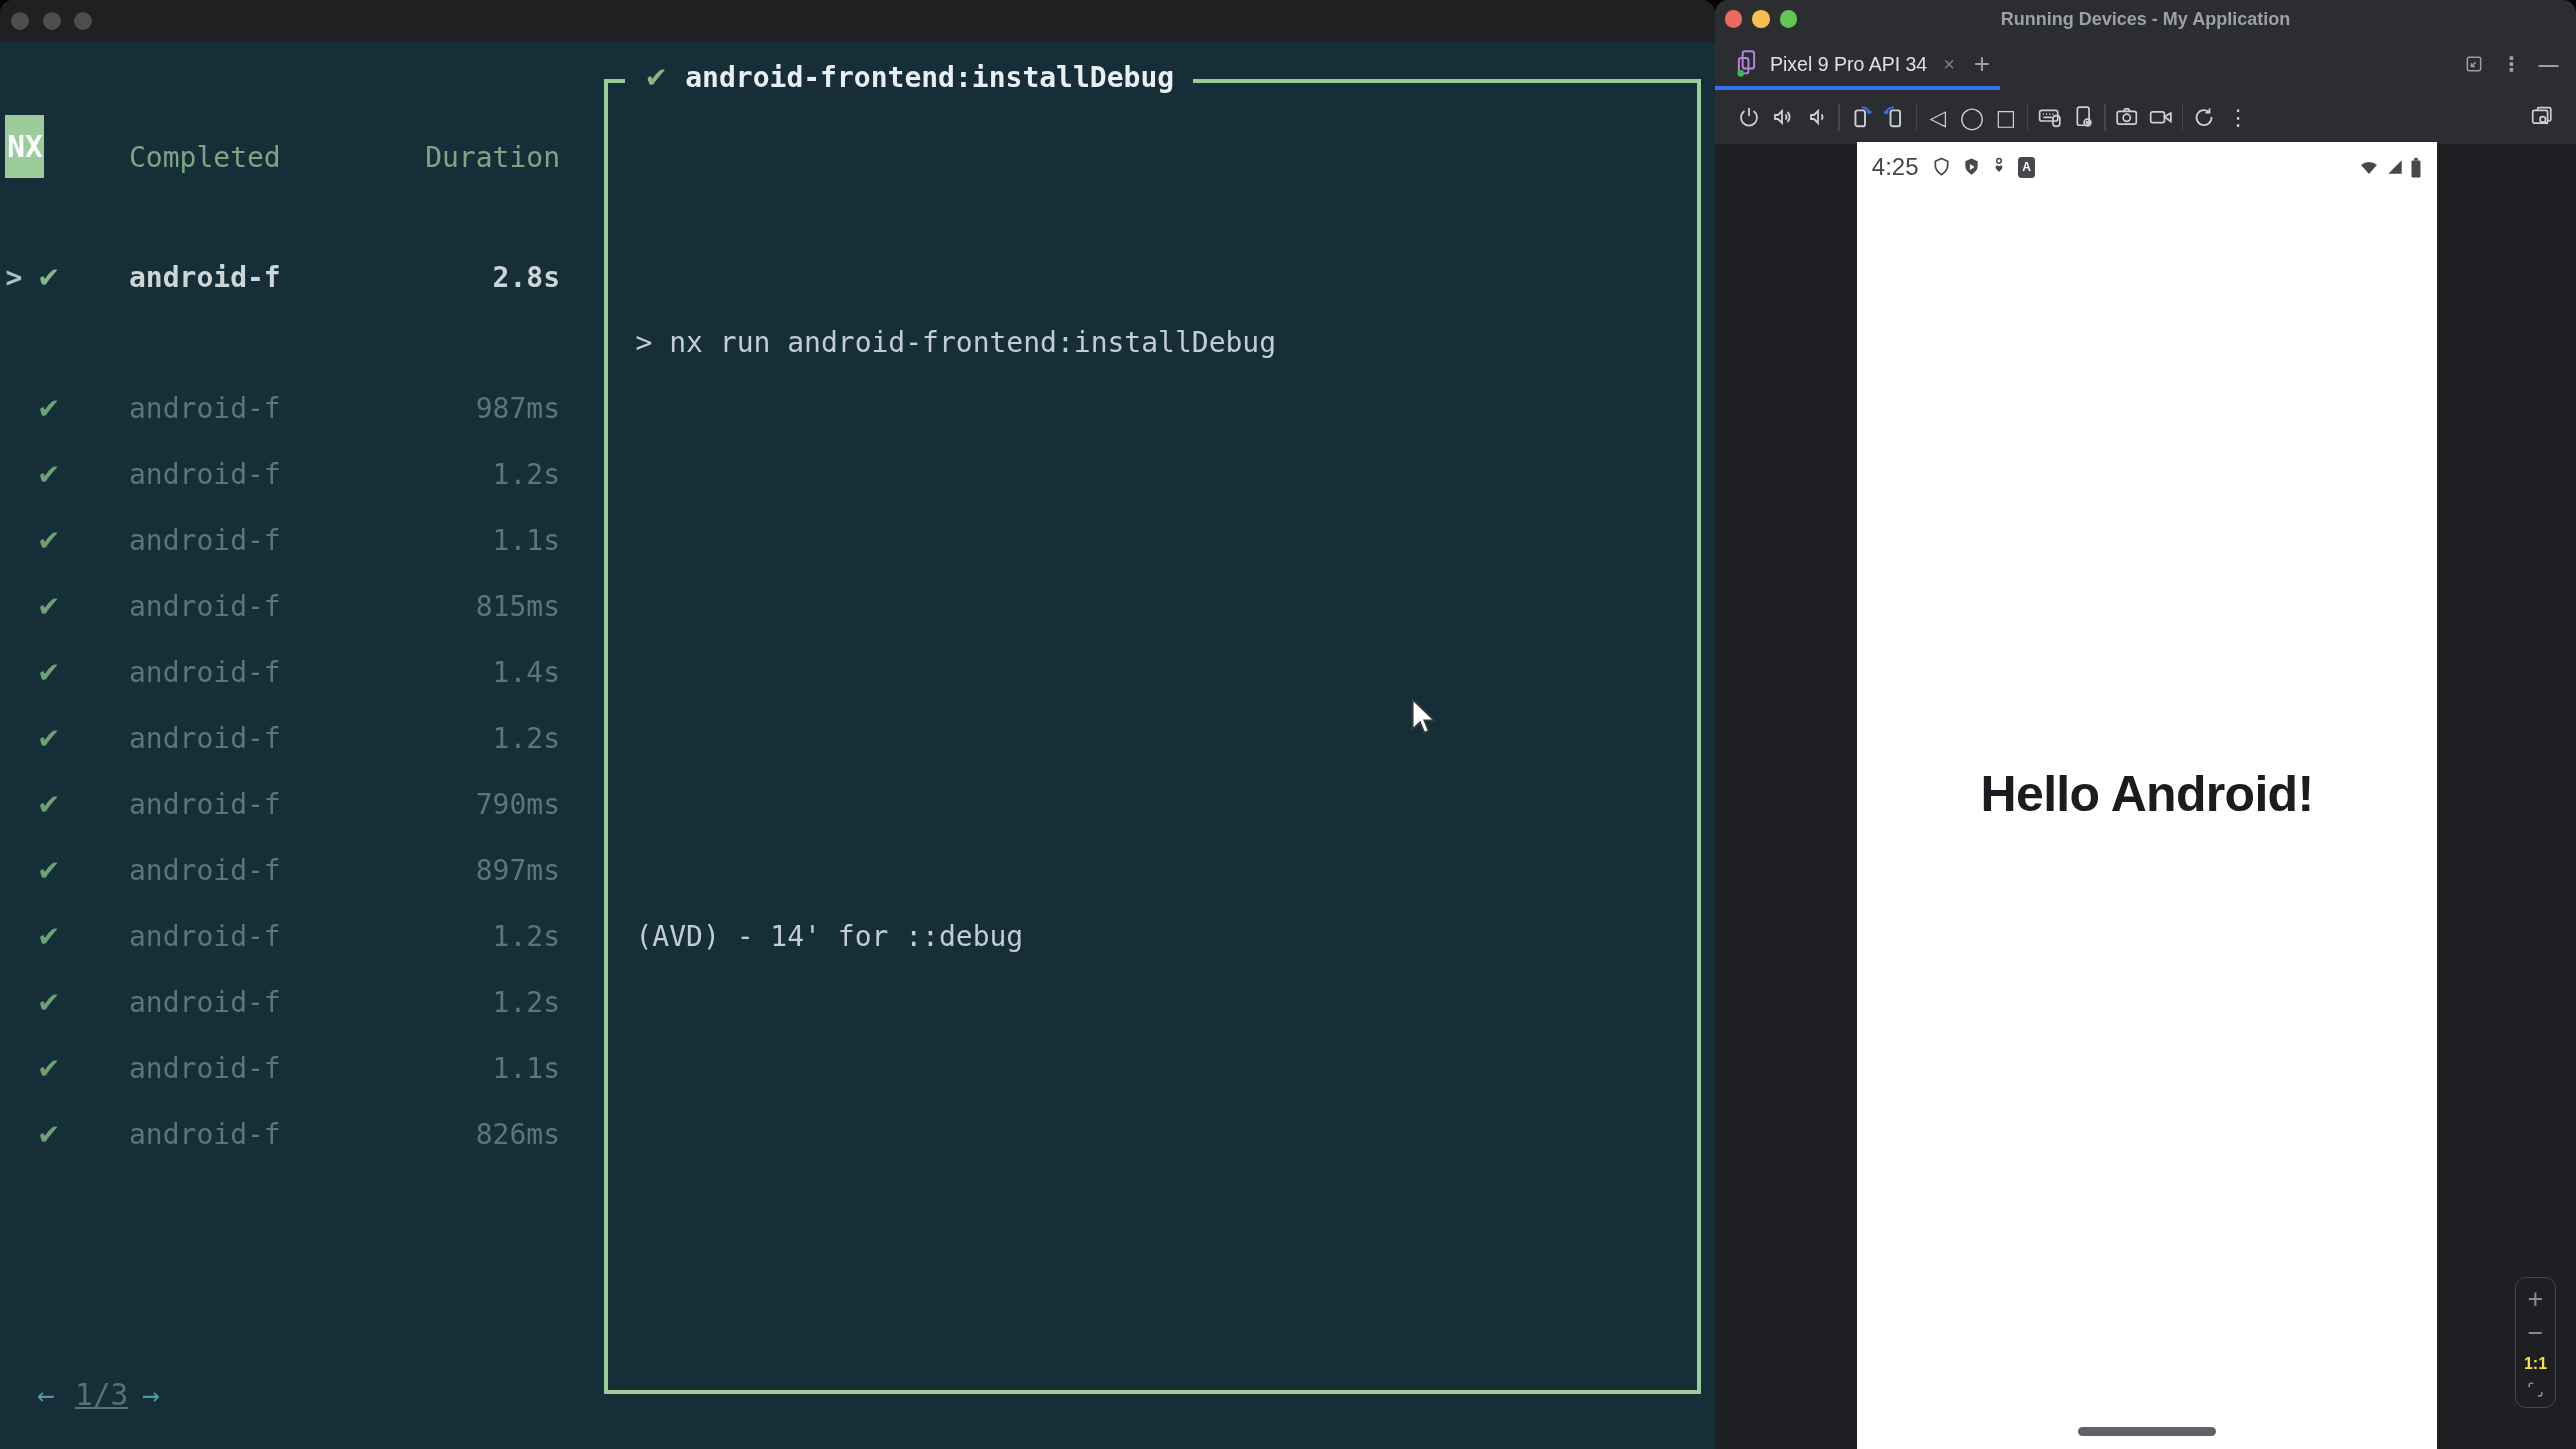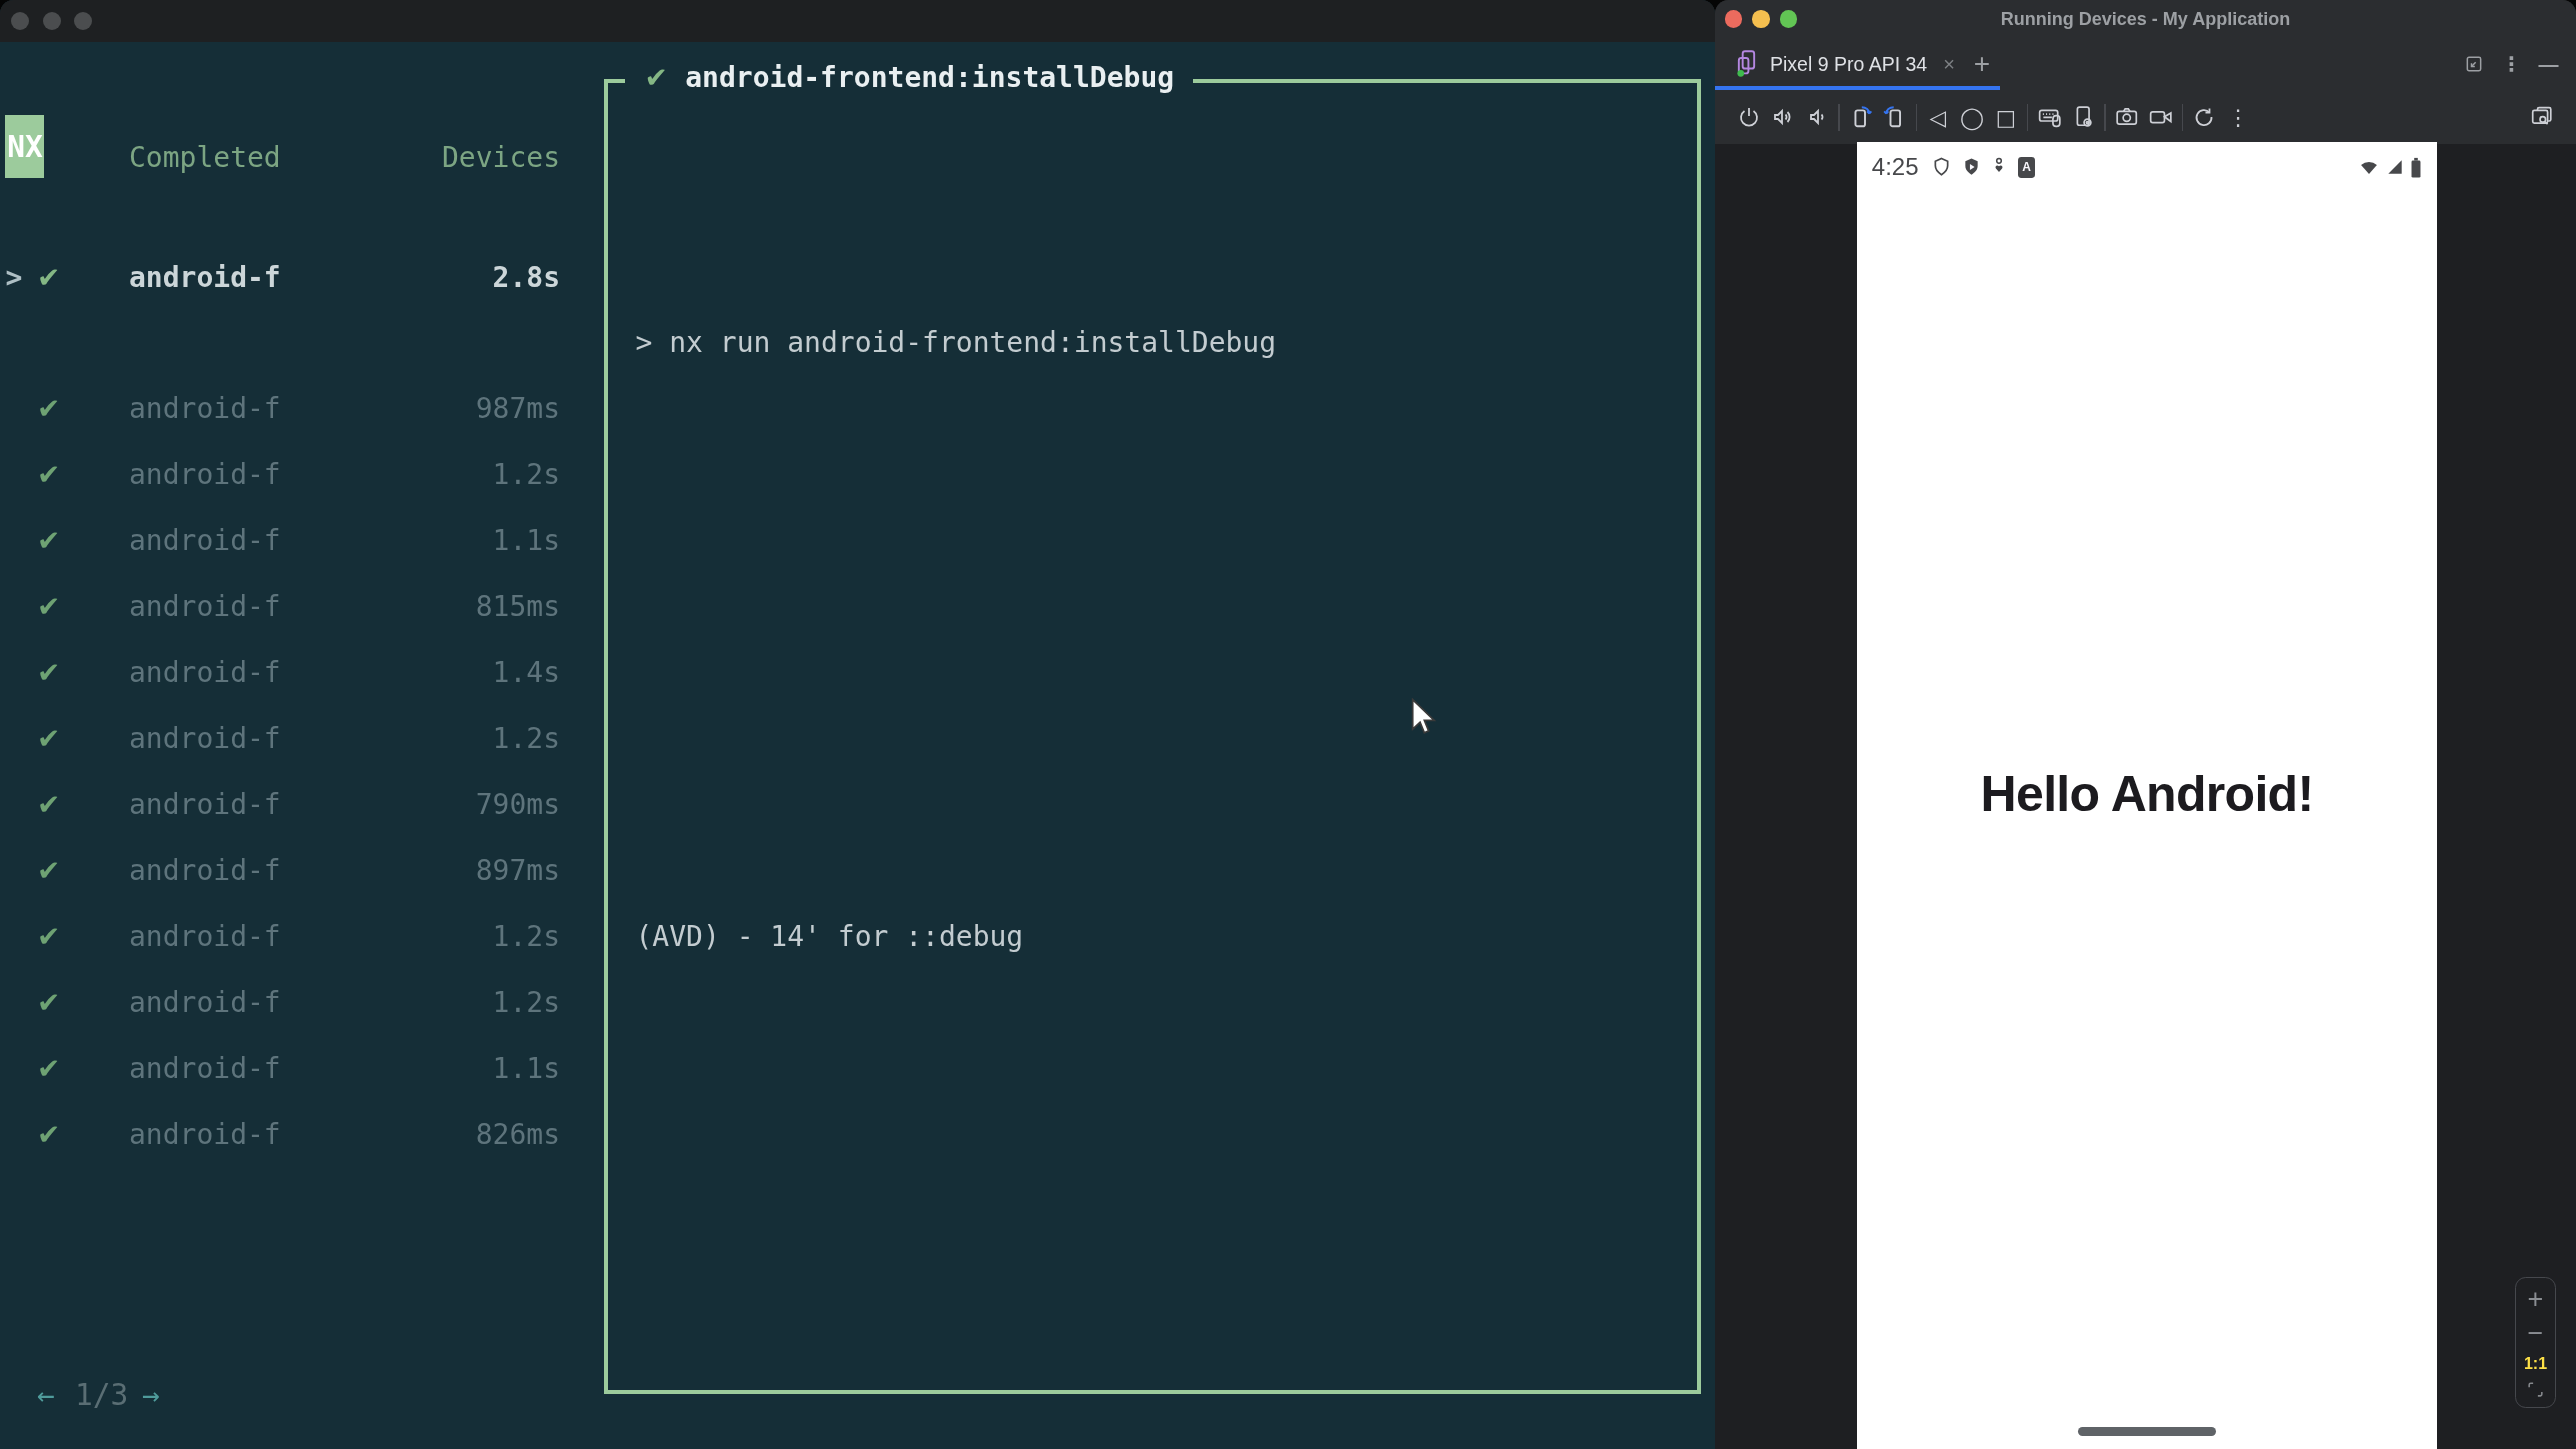--- a/index.html
+++ b/index.html
@@ -22,21 +22,21 @@
   .sel-duration{position:absolute;right:22px;}
 
   .task-list{position:absolute;left:0;top:376px;width:582px;}
   .task-row{position:relative;height:66px;line-height:66px;font-size:28px;color:#5e747c;}
   .task-check{position:absolute;left:37px;color:#6ea273;font-family:"DejaVu Sans",sans-serif;}
   .task-name{position:absolute;left:129px;}
   .task-duration{position:absolute;right:22px;}
 
   .pagination{position:absolute;left:0;top:1362px;width:582px;height:66px;line-height:66px;font-size:29.5px;}
   .pg-prev{position:absolute;left:37px;color:#4f9b9b;}
-  .pg-label{position:absolute;left:75px;color:#5a6e74;}
+  .pg-label{position:absolute;left:75px;color:#5a6e74;text-decoration:underline;}
   .pg-next{position:absolute;left:142px;color:#4f9b9b;}
 
   
   .output-panel{position:absolute;left:604px;top:79px;width:1089px;height:1307px;border:4.7px solid #9ccb9c;box-sizing:content-box;}
   .panel-title{position:absolute;top:-38px;left:17.4px;height:66px;line-height:66px;background:#152e37;padding:0 19px;font-size:28px;white-space:nowrap;}
   .panel-title .pt-check{color:#84b784;font-family:"DejaVu Sans",sans-serif;margin-right:17.4px;}
   .panel-title .pt-text{color:#e9eff1;font-weight:bold;}
   .output-body{position:absolute;left:27.5px;top:95px;font-size:28px;line-height:66px;color:#c3ccd0;white-space:pre;}
   .ln{height:66px;}
   .bold-white{color:#e2eaec;font-weight:bold;}
@@ -95,21 +95,21 @@
     <div class="lw-titlebar">
       <div class="lw-dot"></div>
       <div class="lw-dot"></div>
       <div class="lw-dot"></div>
     </div>
 
     <div class="nx-badge">NX</div>
 
     <div class="hdr-row">
       <span class="hdr-completed">Completed</span>
-      <span class="hdr-duration">Devices</span>
+      <span class="hdr-duration">Duration</span>
     </div>
 
     <div class="sel-row">
       <span class="sel-pointer">&gt;</span>
       <span class="sel-check">✔</span>
       <span class="sel-name">android-f</span>
       <span class="sel-duration">2.8s</span>
     </div>
 
     <div class="task-list">

